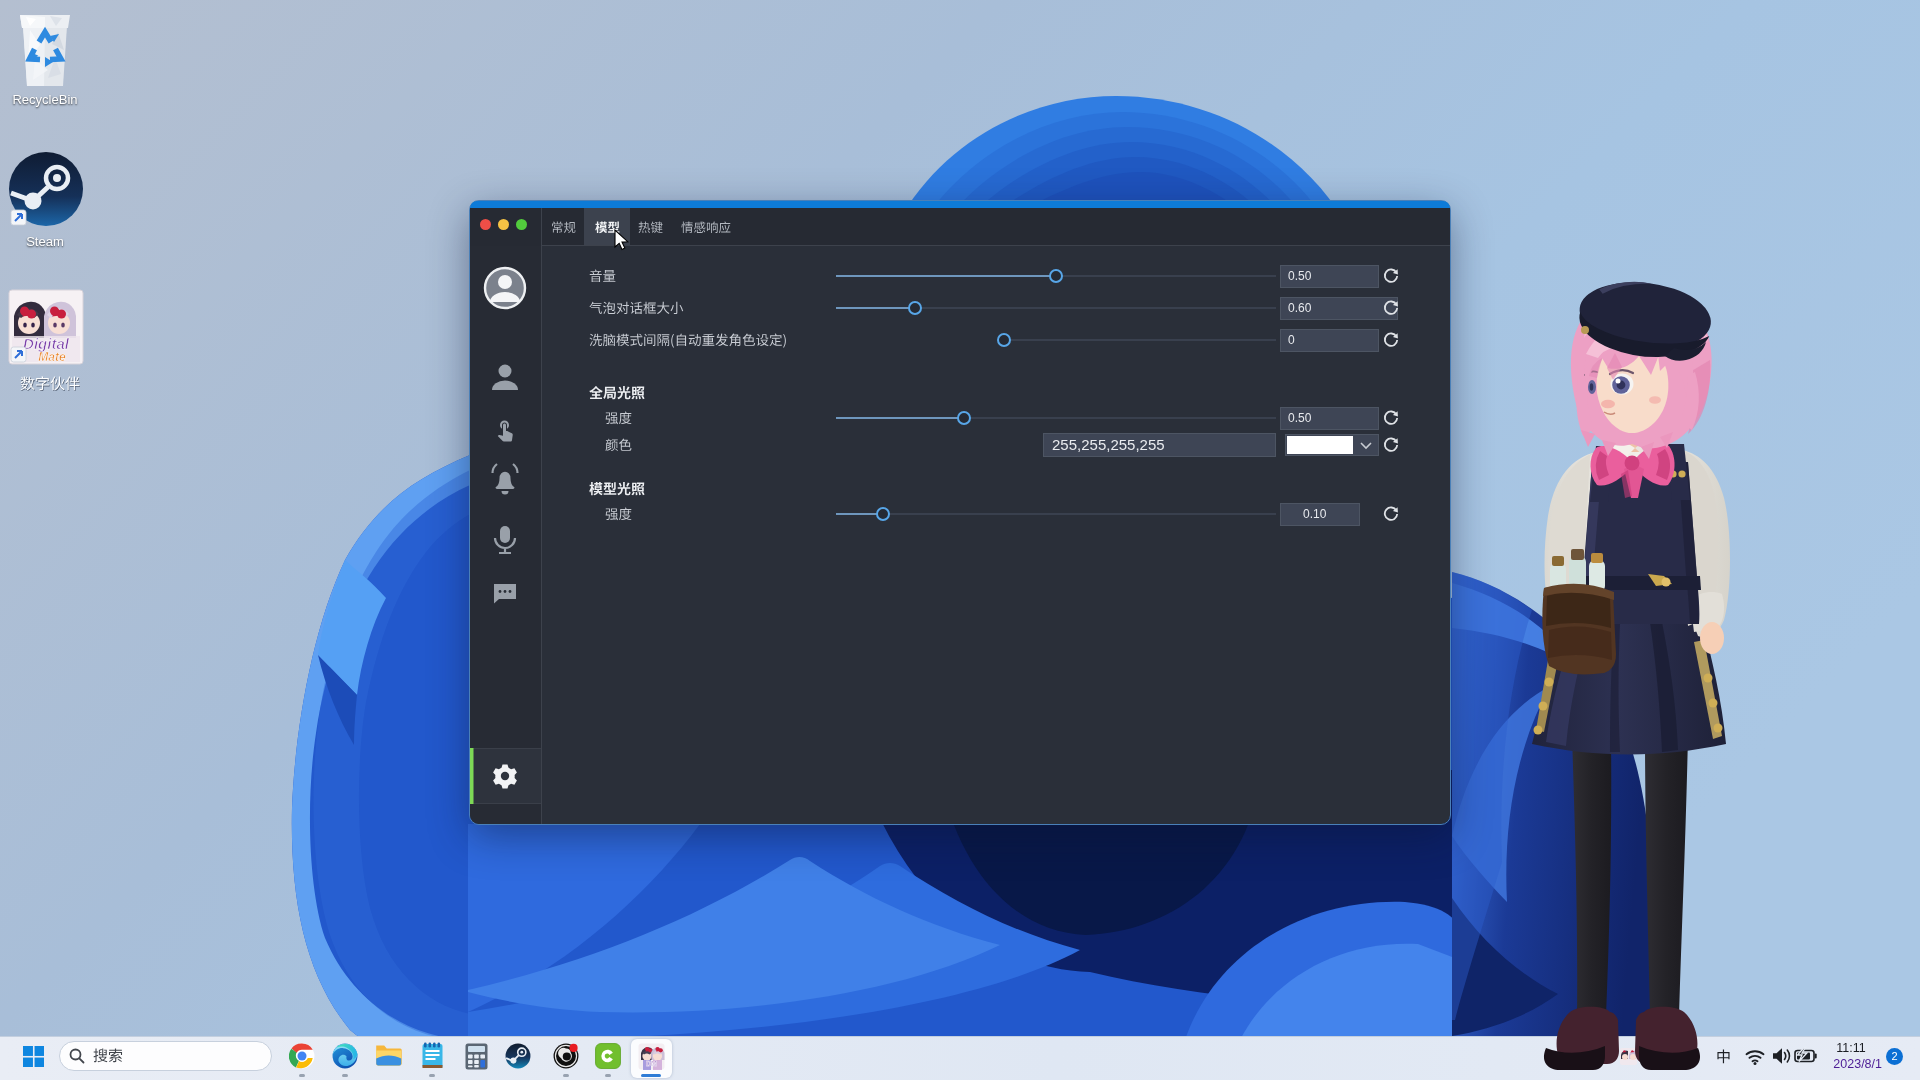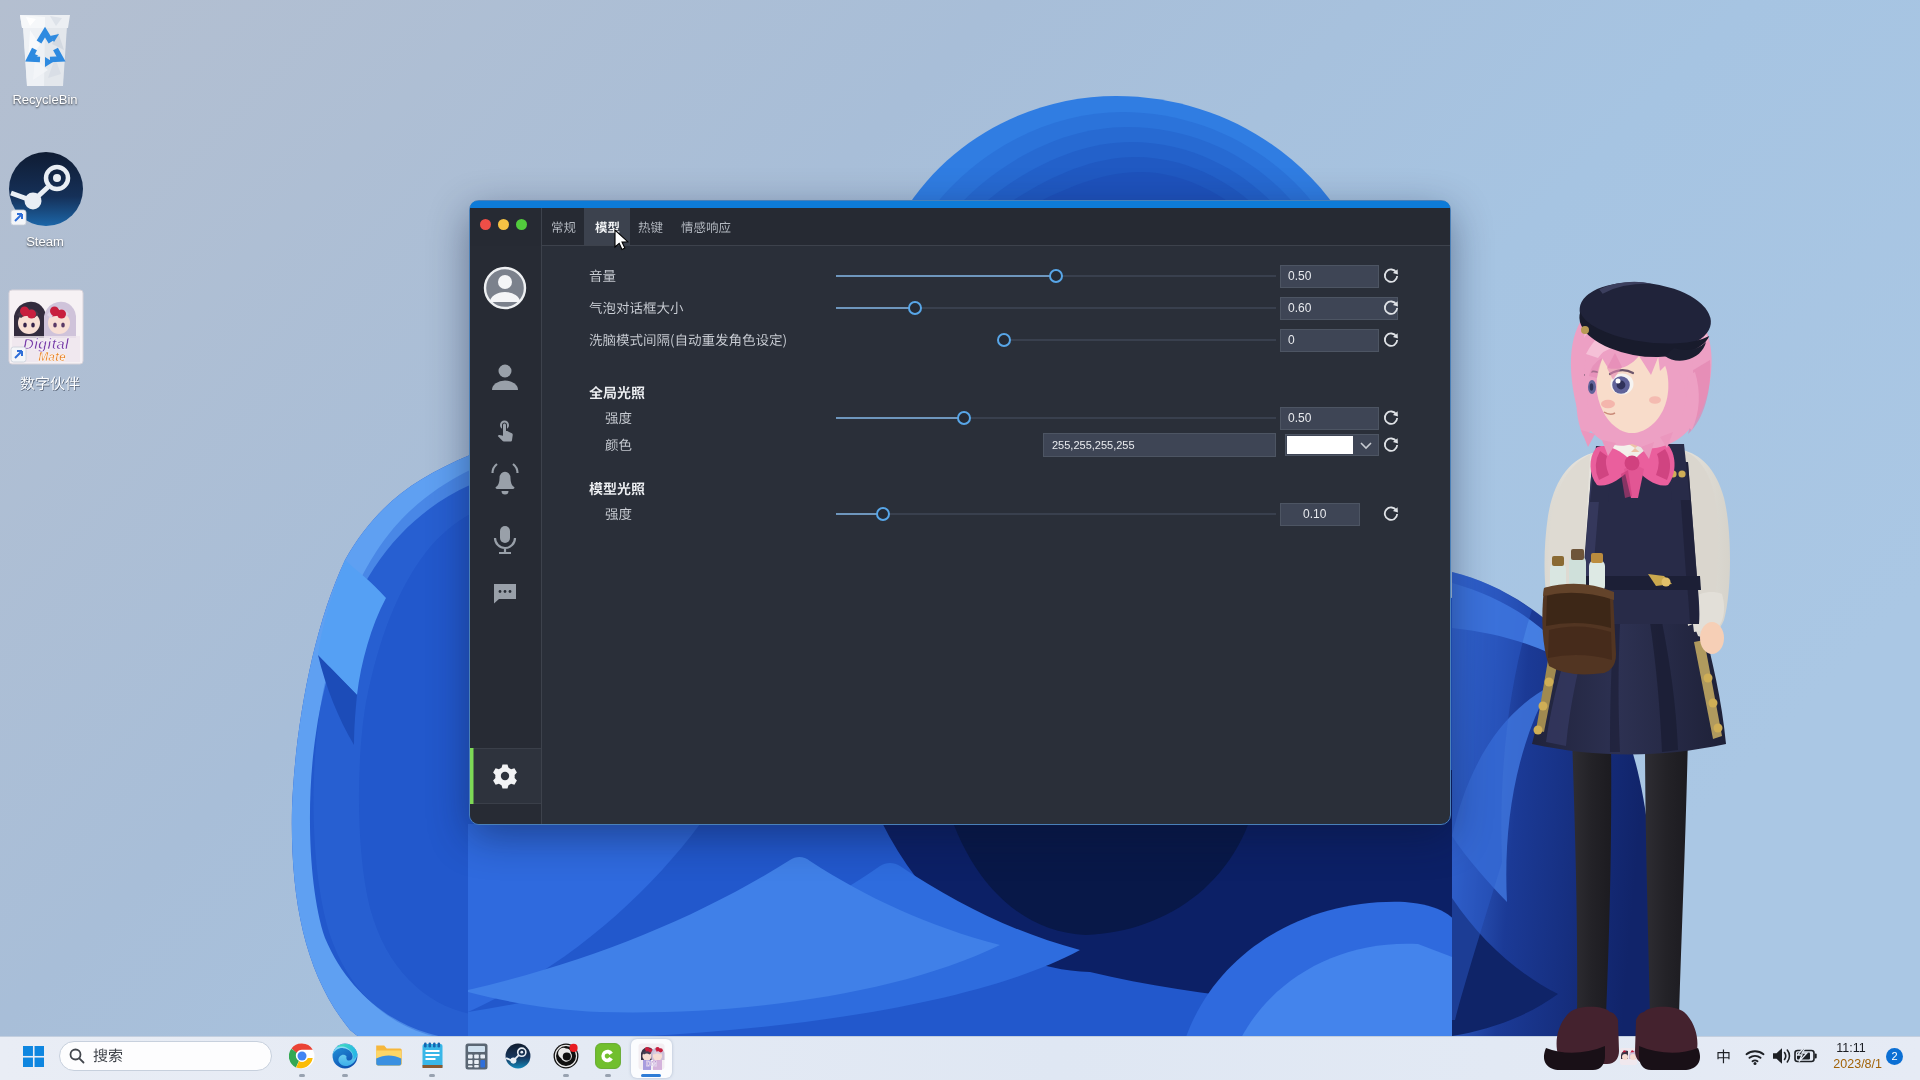--- a/index.html
+++ b/index.html
@@ -260,21 +260,21 @@
   </svg>
 <svg style="position:absolute;left:589px;top:382px;" width="58" height="22" viewBox="0 -16 58 22">
     <path d="M6.706 -12.026C5.306 -9.828 2.744 -8.022 0.224 -6.972C0.644 -6.58 1.1340000000000001 -6.006 1.372 -5.572C1.82 -5.796 2.2680000000000002 -6.034 2.716 -6.3V-5.348H6.118V-3.724H2.912V-2.2680000000000002H6.118V-0.5740000000000001H1.064V0.924H13.034V-0.5740000000000001H7.882000000000001V-2.2680000000000002H11.214V-3.724H7.882000000000001V-5.348H11.34V-6.244C11.774000000000001 -5.992 12.222 -5.74 12.684000000000001 -5.502C12.908 -5.992 13.398 -6.566 13.804 -6.944C11.578 -7.924 9.618 -9.17 7.952 -10.948L8.204 -11.326ZM3.5700000000000003 -6.832C4.816 -7.658 5.992 -8.638 6.986 -9.744C8.064 -8.582 9.184000000000001 -7.644 10.416 -6.832Z M18.228 -4.032V0.7000000000000001H19.768V-0.14H23.1C23.296 0.28 23.422 0.8260000000000001 23.450000000000003 1.232C24.15 1.26 24.794 1.246 25.200000000000003 1.176C25.648 1.106 25.97 0.98 26.278 0.56C26.684 0.042 26.838 -1.554 26.978 -5.642C26.992 -5.838 27.006 -6.328 27.006 -6.328H17.584L17.626 -7.21H25.97V-11.242H15.96V-7.812C15.96 -5.572 15.834 -2.366 14.28 -0.168C14.658 0.014 15.358 0.5740000000000001 15.638 0.896C16.744 -0.672 17.248 -2.856 17.472 -4.8580000000000005H25.27C25.172 -1.9180000000000001 25.032 -0.77 24.794 -0.49C24.668 -0.336 24.528 -0.28 24.317999999999998 -0.294H23.772V-4.032ZM17.626 -9.828H24.29V-8.624H17.626ZM19.768 -2.716H22.218V-1.456H19.768Z M29.694 -10.724C30.31 -9.618 30.94 -8.162 31.15 -7.252L32.788 -7.91C32.55 -8.848 31.85 -10.234 31.22 -11.298ZM38.766 -11.396C38.402 -10.276 37.730000000000004 -8.82 37.156 -7.882000000000001L38.612 -7.322C39.214 -8.19 39.928 -9.548 40.544 -10.794ZM34.09 -11.9V-6.7620000000000005H28.686V-5.18H32.116C31.92 -2.87 31.556 -1.162 28.322 -0.196C28.7 0.14 29.162 0.8260000000000001 29.344 1.274C33.04 0.028 33.67 -2.226 33.922 -5.18H35.91V-0.9380000000000001C35.91 0.686 36.316 1.204 37.897999999999996 1.204C38.192 1.204 39.256 1.204 39.578 1.204C40.964 1.204 41.397999999999996 0.546 41.566 -1.9040000000000001C41.118 -2.016 40.39 -2.31 40.025999999999996 -2.59C39.97 -0.672 39.886 -0.364 39.424 -0.364C39.172 -0.364 38.346000000000004 -0.364 38.136 -0.364C37.688 -0.364 37.604 -0.448 37.604 -0.9520000000000001V-5.18H41.342V-6.7620000000000005H35.798V-11.9Z M49.980000000000004 -5.432H53.13V-3.92H49.980000000000004ZM46.522 -1.736C46.69 -0.798 46.788 0.462 46.788 1.204L48.44 0.9520000000000001C48.426 0.196 48.272 -1.008 48.09 -1.932ZM49.504 -1.778C49.812 -0.8260000000000001 50.134 0.406 50.218 1.1480000000000001L51.897999999999996 0.798C51.786 0.042 51.422 -1.162 51.072 -2.058ZM52.402 -1.778C52.962 -0.8260000000000001 53.647999999999996 0.462 53.928 1.26L55.552 0.56C55.230000000000004 -0.224 54.488 -1.47 53.914 -2.38ZM44.184 -2.2680000000000002C43.736 -1.232 43.022 -0.07 42.462 0.63L44.086 1.316C44.66 0.504 45.36 -0.756 45.808 -1.82ZM44.66 -9.884H46.018V-8.064H44.66ZM44.66 -4.55V-6.594H46.018V-4.55ZM47.978 -11.396V-9.94H49.966C49.714 -8.988 49.14 -8.33 47.572 -7.896V-11.368H43.092V-2.408H44.66V-3.0660000000000003H47.572V-7.812C47.88 -7.5040000000000004 48.244 -6.986 48.37 -6.636L48.398 -6.65V-2.576H54.782V-6.7620000000000005H48.762C50.666 -7.42 51.338 -8.484 51.618 -9.94H53.55C53.480000000000004 -9.128 53.396 -8.764 53.269999999999996 -8.624C53.158 -8.512 53.046 -8.484 52.864000000000004 -8.484C52.64 -8.484 52.164 -8.498 51.632 -8.540000000000001C51.856 -8.176 52.024 -7.6160000000000005 52.038 -7.196C52.682 -7.182 53.312 -7.196 53.647999999999996 -7.238C54.04 -7.266 54.362 -7.378 54.628 -7.672000000000001C54.95 -8.036 55.09 -8.918000000000001 55.202 -10.836C55.216 -11.032 55.216 -11.396 55.216 -11.396Z" fill="#eceef1"></path>
   </svg>
 <svg style="position:absolute;left:589px;top:478px;" width="58" height="22" viewBox="0 -16 58 22">
     <path d="M7.168 -5.656H11.018V-5.04H7.168ZM7.168 -7.3500000000000005H11.018V-6.748H7.168ZM10.08 -11.9V-10.934000000000001H8.456V-11.9H6.86V-10.934000000000001H5.222V-9.562H6.86V-8.764H8.456V-9.562H10.08V-8.764H11.704V-9.562H13.286V-10.934000000000001H11.704V-11.9ZM5.614 -8.512V-3.878H8.302C8.274000000000001 -3.598 8.232 -3.318 8.19 -3.0660000000000003H4.97V-1.68H7.644C7.126 -0.9520000000000001 6.188 -0.434 4.438 -0.084C4.76 0.23800000000000002 5.152 0.854 5.292 1.26C7.602 0.7000000000000001 8.75 -0.168 9.338000000000001 -1.3860000000000001C10.038 -0.098 11.102 0.798 12.684000000000001 1.232C12.908 0.812 13.370000000000001 0.168 13.72 -0.154C12.46 -0.406 11.522 -0.924 10.892 -1.68H13.342V-3.0660000000000003H9.842L9.94 -3.878H12.642V-8.512ZM2.114 -11.9V-9.282H0.588V-7.728H2.114V-7.378C1.722 -5.782 1.036 -3.976 0.252 -2.968C0.532 -2.52 0.896 -1.75 1.064 -1.274C1.442 -1.862 1.806 -2.66 2.114 -3.556V1.246H3.696V-5.11C3.99 -4.522 4.256 -3.92 4.41 -3.5L5.404 -4.676C5.166 -5.082 4.102 -6.706 3.696 -7.238V-7.728H4.97V-9.282H3.696V-11.9Z M22.554000000000002 -11.088000000000001V-6.328H24.094V-11.088000000000001ZM25.116 -11.732000000000001V-5.7540000000000004C25.116 -5.572 25.060000000000002 -5.53 24.85 -5.53C24.654 -5.502 23.968 -5.502 23.323999999999998 -5.53C23.534 -5.124 23.758000000000003 -4.48 23.828 -4.0600000000000005C24.808 -4.0600000000000005 25.536 -4.088 26.054000000000002 -4.312C26.572000000000003 -4.564 26.712 -4.956 26.712 -5.726V-11.732000000000001ZM19.096 -9.926V-8.456H17.906V-9.926ZM16.072 -3.402V-1.8760000000000001H20.132V-0.756H14.644V0.798H27.314V-0.756H21.854V-1.8760000000000001H25.914V-3.402H21.854V-4.508H20.664V-6.972H21.966V-8.456H20.664V-9.926H21.658V-11.396H15.26V-9.926H16.366V-8.456H14.784V-6.972H16.198C15.988 -6.272 15.512 -5.6000000000000005 14.49 -5.0680000000000005C14.784 -4.83 15.358 -4.214 15.582 -3.892C16.982 -4.662 17.57 -5.8100000000000005 17.794 -6.972H19.096V-4.2700000000000005H20.132V-3.402Z M29.694 -10.724C30.31 -9.618 30.94 -8.162 31.15 -7.252L32.788 -7.91C32.55 -8.848 31.85 -10.234 31.22 -11.298ZM38.766 -11.396C38.402 -10.276 37.730000000000004 -8.82 37.156 -7.882000000000001L38.612 -7.322C39.214 -8.19 39.928 -9.548 40.544 -10.794ZM34.09 -11.9V-6.7620000000000005H28.686V-5.18H32.116C31.92 -2.87 31.556 -1.162 28.322 -0.196C28.7 0.14 29.162 0.8260000000000001 29.344 1.274C33.04 0.028 33.67 -2.226 33.922 -5.18H35.91V-0.9380000000000001C35.91 0.686 36.316 1.204 37.897999999999996 1.204C38.192 1.204 39.256 1.204 39.578 1.204C40.964 1.204 41.397999999999996 0.546 41.566 -1.9040000000000001C41.118 -2.016 40.39 -2.31 40.025999999999996 -2.59C39.97 -0.672 39.886 -0.364 39.424 -0.364C39.172 -0.364 38.346000000000004 -0.364 38.136 -0.364C37.688 -0.364 37.604 -0.448 37.604 -0.9520000000000001V-5.18H41.342V-6.7620000000000005H35.798V-11.9Z M49.980000000000004 -5.432H53.13V-3.92H49.980000000000004ZM46.522 -1.736C46.69 -0.798 46.788 0.462 46.788 1.204L48.44 0.9520000000000001C48.426 0.196 48.272 -1.008 48.09 -1.932ZM49.504 -1.778C49.812 -0.8260000000000001 50.134 0.406 50.218 1.1480000000000001L51.897999999999996 0.798C51.786 0.042 51.422 -1.162 51.072 -2.058ZM52.402 -1.778C52.962 -0.8260000000000001 53.647999999999996 0.462 53.928 1.26L55.552 0.56C55.230000000000004 -0.224 54.488 -1.47 53.914 -2.38ZM44.184 -2.2680000000000002C43.736 -1.232 43.022 -0.07 42.462 0.63L44.086 1.316C44.66 0.504 45.36 -0.756 45.808 -1.82ZM44.66 -9.884H46.018V-8.064H44.66ZM44.66 -4.55V-6.594H46.018V-4.55ZM47.978 -11.396V-9.94H49.966C49.714 -8.988 49.14 -8.33 47.572 -7.896V-11.368H43.092V-2.408H44.66V-3.0660000000000003H47.572V-7.812C47.88 -7.5040000000000004 48.244 -6.986 48.37 -6.636L48.398 -6.65V-2.576H54.782V-6.7620000000000005H48.762C50.666 -7.42 51.338 -8.484 51.618 -9.94H53.55C53.480000000000004 -9.128 53.396 -8.764 53.269999999999996 -8.624C53.158 -8.512 53.046 -8.484 52.864000000000004 -8.484C52.64 -8.484 52.164 -8.498 51.632 -8.540000000000001C51.856 -8.176 52.024 -7.6160000000000005 52.038 -7.196C52.682 -7.182 53.312 -7.196 53.647999999999996 -7.238C54.04 -7.266 54.362 -7.378 54.628 -7.672000000000001C54.95 -8.036 55.09 -8.918000000000001 55.202 -10.836C55.216 -11.032 55.216 -11.396 55.216 -11.396Z" fill="#eceef1"></path>
   </svg>
 <svg style="position:absolute;left:605px;top:435px;" width="29" height="21" viewBox="0 -15 29 21">
     <path d="M9.423 -6.8309999999999995C9.395999999999999 -1.9845 9.234 -0.459 5.832 0.40499999999999997C5.994 0.5805 6.2235 0.9045 6.3045 1.107C9.9225 0.1215 10.192499999999999 -1.701 10.2195 -6.8309999999999995ZM5.4 -6.1965C4.6575 -5.535 3.2805 -4.914 2.133 -4.563C2.3625 -4.3875 2.6189999999999998 -4.104 2.7675 -3.9015C3.9825 -4.32 5.373 -5.022 6.237 -5.8455ZM5.8185 -2.4975C5.0085 -1.404 3.402 -0.4725 1.782 0.0135C1.998 0.20249999999999999 2.2545 0.513 2.403 0.7424999999999999C4.131 0.162 5.7645 -0.8505 6.7095 -2.106ZM9.99 -1.0395C10.8675 -0.432 11.907 0.4725 12.393 1.08L12.9735 0.459C12.474 -0.1485 11.4075 -1.0125 10.557 -1.593ZM7.236 -8.2215V-1.8495H8.046V-7.452H11.4885V-1.8765H12.339V-8.2215H9.7875C9.963 -8.6535 10.1655 -9.18 10.341 -9.693H12.7845V-10.503H6.939V-9.693H9.490499999999999C9.3555 -9.2205 9.153 -8.6535 8.964 -8.2215ZM3.0915 -11.124C3.267 -10.7865 3.429 -10.3545 3.5505 -9.99H0.918V-9.1395H6.696V-9.99H4.509C4.3875 -10.395 4.158 -10.9485 3.9285 -11.366999999999999ZM5.6025 -4.401C4.806 -3.5505 3.321 -2.7675 2.025 -2.322C2.0925 -3.0375 2.106 -3.7395 2.106 -4.3335V-6.372H6.6555V-7.2225H5.292C5.562 -7.6815 5.859 -8.2755 6.1155 -8.8155L5.265 -9.0315C5.0625 -8.505 4.7115 -7.749 4.401 -7.2225H2.6325L3.348 -7.479C3.2399999999999998 -7.911 2.9295 -8.586 2.6189999999999998 -9.0585L1.8225 -8.802C2.1195 -8.316 2.403 -7.668 2.511 -7.2225H1.2015V-4.3469999999999995C1.2015 -2.9025 1.134 -0.8775 0.432 0.6075C0.6615 0.6885 1.0665 0.9315 1.242 1.0935C1.6875 0.1215 1.917 -1.107 2.025 -2.2815C2.241 -2.0925 2.4705 -1.809 2.6055 -1.593C3.996 -2.133 5.4944999999999995 -3.024 6.4125 -4.05Z M19.899 -6.642V-4.3065H16.7805V-6.642ZM20.8845 -6.642H24.111V-4.3065H20.8845ZM21.573 -9.2475C21.1815 -8.6805 20.6685 -8.0595 20.169 -7.6005H16.5915C17.118 -8.1135 17.604 -8.667 18.049500000000002 -9.2475ZM18.279 -11.3805C17.334 -9.558 15.687 -7.9245 14.0265 -6.8985C14.2155 -6.6825 14.499 -6.1695 14.5935 -5.9535C14.9985 -6.2235 15.4035 -6.534 15.795 -6.8715V-1.0935C15.795 0.486 16.4565 0.8505 18.603 0.8505C19.089 0.8505 23.2875 0.8505 23.8275 0.8505C25.839 0.8505 26.2575 0.243 26.500500000000002 -1.863C26.2035 -1.917 25.785 -2.079 25.515 -2.241C25.366500000000002 -0.459 25.1505 -0.081 23.814 -0.081C22.896 -0.081 19.251 -0.081 18.5355 -0.081C17.0505 -0.081 16.7805 -0.27 16.7805 -1.08V-3.3345H24.111V-2.727H25.1235V-7.6005H21.3975C22.032 -8.2485 22.653 -9.0315 23.112000000000002 -9.747L22.450499999999998 -10.2195L22.247999999999998 -10.152H18.6705C18.8595 -10.449 19.035 -10.746 19.197 -11.043Z" fill="#c9cdd4"></path>
   </svg>
-<div style="position:absolute;left:1043px;top:433px;width:233px;height:24px;background:#3e4555;border:1px solid #4d5563;box-sizing:border-box;color:#e9ebef;font-size:11px;line-height:22px;padding-left:8px">255,255,255,255</div>
+<div style="position:absolute;left:1043px;top:433px;width:233px;height:24px;background:#3e4555;border:1px solid #4d5563;box-sizing:border-box;color:#e9ebef;font-size:15px;line-height:22px;padding-left:8px">255,255,255,255</div>
 <div style="position:absolute;left:1285px;top:434px;width:94px;height:22px;background:#3e4555;border:1px solid #4d5563;box-sizing:border-box"></div>
 <div style="position:absolute;left:1287px;top:436px;width:66px;height:18px;background:#fff"></div>
 <svg style="position:absolute;left:1355px;top:436px" width="22" height="18" viewBox="0 0 22 18">
     <path d="M6 7 L11 12 L16 7" fill="none" stroke="#c8ccd2" stroke-width="1.6"></path>
   </svg>
 <svg style="position:absolute;left:1383px;top:437px" width="16" height="16" viewBox="0 0 16 16">
     <path d="M13.4 4.6 A6.2 6.2 0 1 0 14.2 8" fill="none" stroke="#dfe2e6" stroke-width="1.8"></path>
     <path d="M14.6 1.2 L14.9 6.4 L9.9 5.1 Z" fill="#dfe2e6"></path>
   </svg>
 
@@ -429,21 +429,21 @@
     </g>
     <circle cx="50" cy="21.4" r="1.5" fill="#1d2025"></circle>
     <path d="M68 11.2 h3.5 l5.5-5 v15.6 l-5.5-5 h-3.5 z" fill="#1d2025"></path>
     <path d="M79.5 10.5 a6 6 0 0 1 0 7 M82.3 8 a9.5 9.5 0 0 1 0 12" stroke="#1d2025" fill="none" stroke-width="1.6" stroke-linecap="round"></path>
     <rect x="90" y="8.5" width="19" height="11" rx="2.5" fill="none" stroke="#1d2025" stroke-width="1.6"></rect>
     <rect x="109.7" y="11.5" width="2" height="5" rx="1" fill="#1d2025"></rect>
     <rect x="92" y="10.5" width="13" height="7" rx="1" fill="#1d2025"></rect>
     <path d="M99 5.5 l-6.5 7.5 h4.5 l-3 6.5 l8-8.5 h-5 l3.5-5.5 z" fill="#1d2025" stroke="#e8edf6" stroke-width="1.3"></path>
   </svg>
 <div style="position:absolute;left:1820px;top:1041px;width:62px;height:16px;color:#1b1e24;font-size:12.5px;font-family:'Liberation Sans',sans-serif;text-align:center">11:11</div>
-<div style="position:absolute;left:1800px;top:1057px;width:82px;height:16px;color:#a16207;font-size:12.5px;font-family:'Liberation Sans',sans-serif;text-align:right">2023/8/1</div>
+<div style="position:absolute;left:1800px;top:1057px;width:82px;height:16px;color:#4c1d95;font-size:12.5px;font-family:'Liberation Sans',sans-serif;text-align:right">2023/8/1</div>
 <div style="position:absolute;left:1886px;top:1047.5px;width:17px;height:17px;border-radius:50%;background:#0b6fd4;color:#fff;font-size:11px;line-height:17px;text-align:center">2</div>
 
 <svg width="340" height="812" viewBox="1505 270 340 812" style="position:absolute;left:1505px;top:270px">
 <defs>
  <linearGradient id="skirtg" x1="0" y1="0" x2="1" y2="0">
         <stop offset="0" stop-color="#20233c"></stop>
         <stop offset="0.45" stop-color="#2d3152"></stop>
         <stop offset="1" stop-color="#1e2138"></stop>
       </linearGradient>
  <linearGradient id="shirtg" x1="0" y1="0" x2="1" y2="0">

